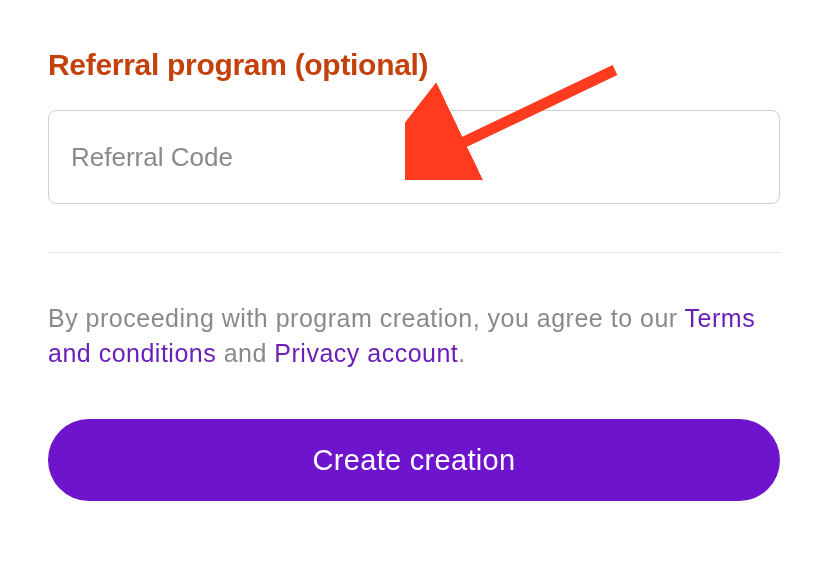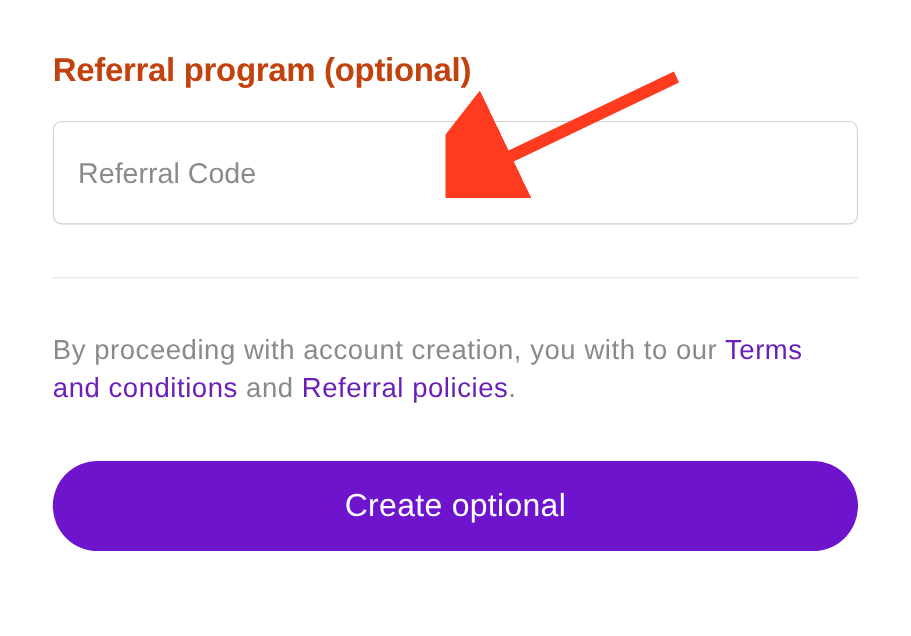--- a/index.html
+++ b/index.html
@@ -84,24 +84,24 @@
 
 <h2 class="section-title">Referral program (optional)</h2>
 
 <div class="input-wrapper">
   <input type="text" class="text-input" placeholder="Referral Code" style="">
 </div>
 
 <div class="divider"></div>
 
 <p class="agreement-text">
-  <span>By proceeding with account creation, you with to our </span><a class="link">Terms and conditions</a><span> and </span><a class="link">Referral policies</a><span>.</span>
+  <span>By proceeding with program creation, you agree to our </span><a class="link">Terms and conditions</a><span> and </span><a class="link">Privacy account</a><span>.</span>
 </p>
 
-<button class="cta-button">Create optional</button>
+<button class="cta-button">Create creation</button>
 
 <svg class="annotation-arrow" width="230" height="120" viewBox="0 0 230 120">
   <defs>
     <marker id="arrowhead" markerWidth="12" markerHeight="12" refX="3" refY="6" orient="auto">
       <polygon points="0 0, 12 6, 0 12" fill="#ff3b1f"></polygon>
     </marker>
   </defs>
   <line x1="210" y1="10" x2="30" y2="96" stroke="#ff3b1f" stroke-width="11" marker-end="url(#arrowhead)"></line>
 </svg>
 

